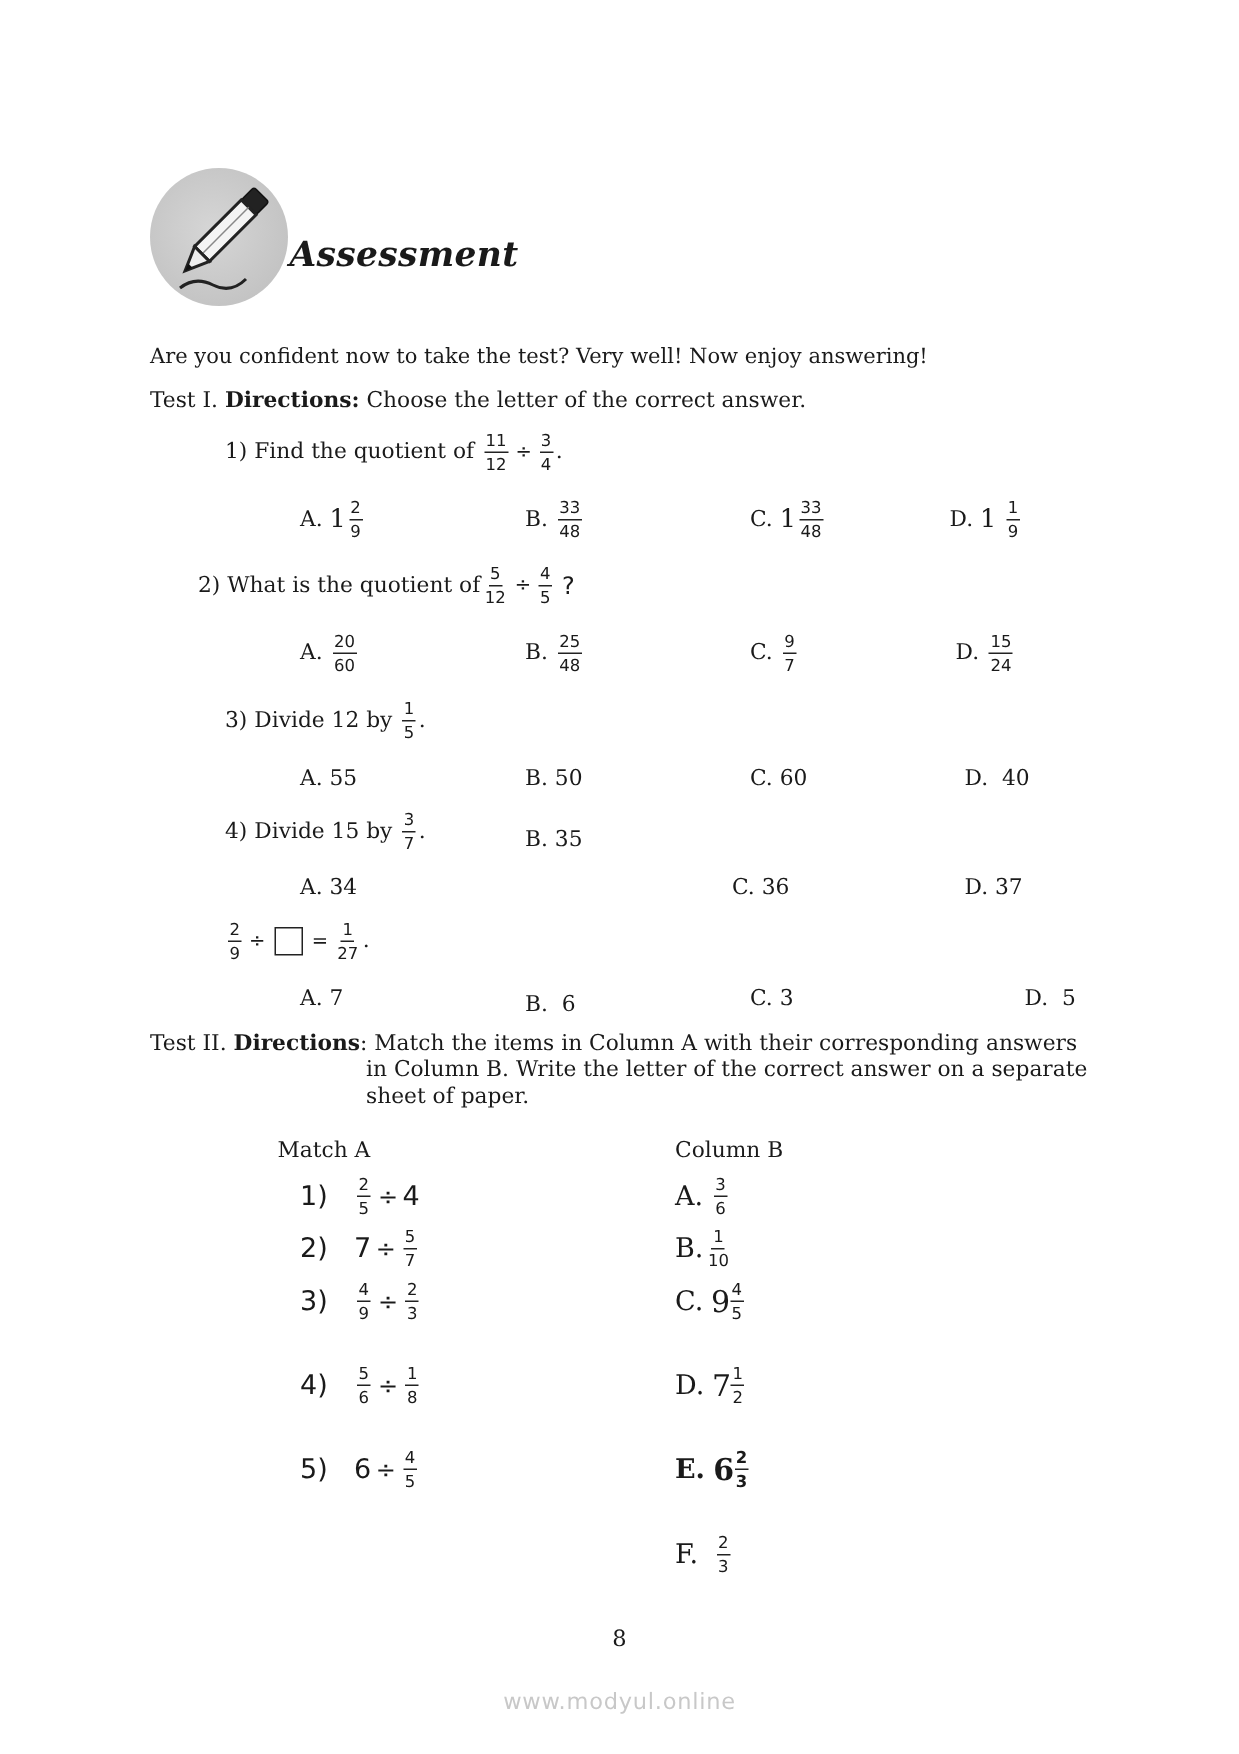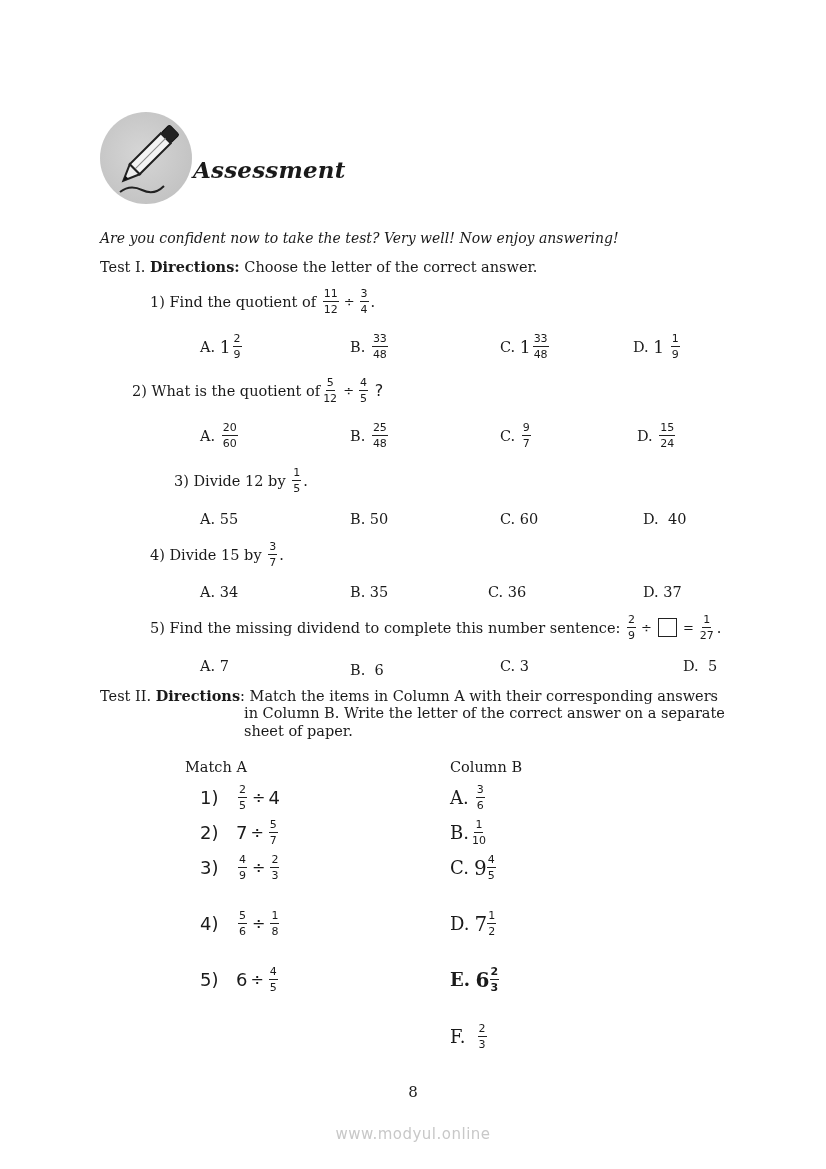--- a/index.html
+++ b/index.html
@@ -12,21 +12,21 @@
   .sans { font-family: "DejaVu Sans", sans-serif; }
 
   .icon-circle {
     left: 100px; top: 112px; width: 92px; height: 92px; border-radius: 50%;
     background: radial-gradient(circle at 45% 45%, #d6d6d6 0%, #c4c4c4 70%, #bcbcbc 100%);
   }
   .title {
     left: 193px; top: 156px; font-size: 23px; font-weight: bold; font-style: italic;
     font-family: "DejaVu Serif", serif; letter-spacing: 0.2px;
   }
-  .intro { left: 100px; top: 230px; font-style: italic; font-size: 14px; }
+  .intro { left: 100px; top: 230px; font-size: 14px; }
   .line14 { font-size: 14.5px; white-space: nowrap; }
 
   
   .frac {
     display: inline-flex; flex-direction: column; align-items: center;
     vertical-align: middle; font-family: "DejaVu Sans", sans-serif; font-size: 11px;
     line-height: 13px; margin: 0 2px;
   }
   .frac .num { padding: 0 1px 1px; border-bottom: 1px solid #222; }
   .frac .den { padding: 1px 1px 0; }
@@ -138,43 +138,43 @@
     </span>
 </div>
 <div class="choice" style="left:637px; top:421px;">
   <span class="lbl">D.</span> <span class="frac">
       <span class="num">15</span>
       <span class="den">24</span>
     </span>
 </div>
 
 <div class="abs line14" style="left:150px; top:466px;">
-  <span style="vertical-align:middle;margin-left:24px;">3) Divide 12 by</span> <span class="frac">
+  <span style="vertical-align:middle;">3) Divide 12 by</span> <span class="frac">
       <span class="num">1</span>
       <span class="den">5</span>
     </span><span style="vertical-align:middle;">.</span>
 </div>
 <div class="choice" style="left:200px; top:511px;">A. 55</div>
 <div class="choice" style="left:350px; top:511px;">B. 50</div>
 <div class="choice" style="left:500px; top:511px;">C. 60</div>
 <div class="choice" style="left:643px; top:511px; white-space:pre;">D.  40</div>
 
 <div class="abs line14" style="left:150px; top:540px;">
   <span style="vertical-align:middle;">4) Divide 15 by</span> <span class="frac">
       <span class="num">3</span>
       <span class="den">7</span>
     </span><span style="vertical-align:middle;">.</span>
 </div>
 <div class="choice" style="left:200px; top:584px;">A. 34</div>
-<div class="choice" style="left:350px; top:584px;">B. 35</div>
+<div class="choice" style="left:350px; top:552px;">B. 35</div>
 <div class="choice" style="left:488px; top:584px;">C. 36</div>
 <div class="choice" style="left:643px; top:584px;">D. 37</div>
 
 <div class="abs line14" style="left:150px; top:613px;">
-  <span style="vertical-align:middle;">5) Find the missing dividend to complete this number sentence:</span> <span class="frac">
+   <span class="frac">
       <span class="num">2</span>
       <span class="den">9</span>
     </span><span class="op">÷</span><span class="box"></span><span class="op">=</span><span class="frac">
       <span class="num">1</span>
       <span class="den">27</span>
     </span><span style="vertical-align:middle;">.</span>
 </div>
 <div class="choice" style="left:200px; top:658px;">A. 7</div>
 <div class="choice" style="left:350px; top:642px; white-space:pre;margin-top:20px;">B.  6</div>
 <div class="choice" style="left:500px; top:658px;">C. 3</div>

